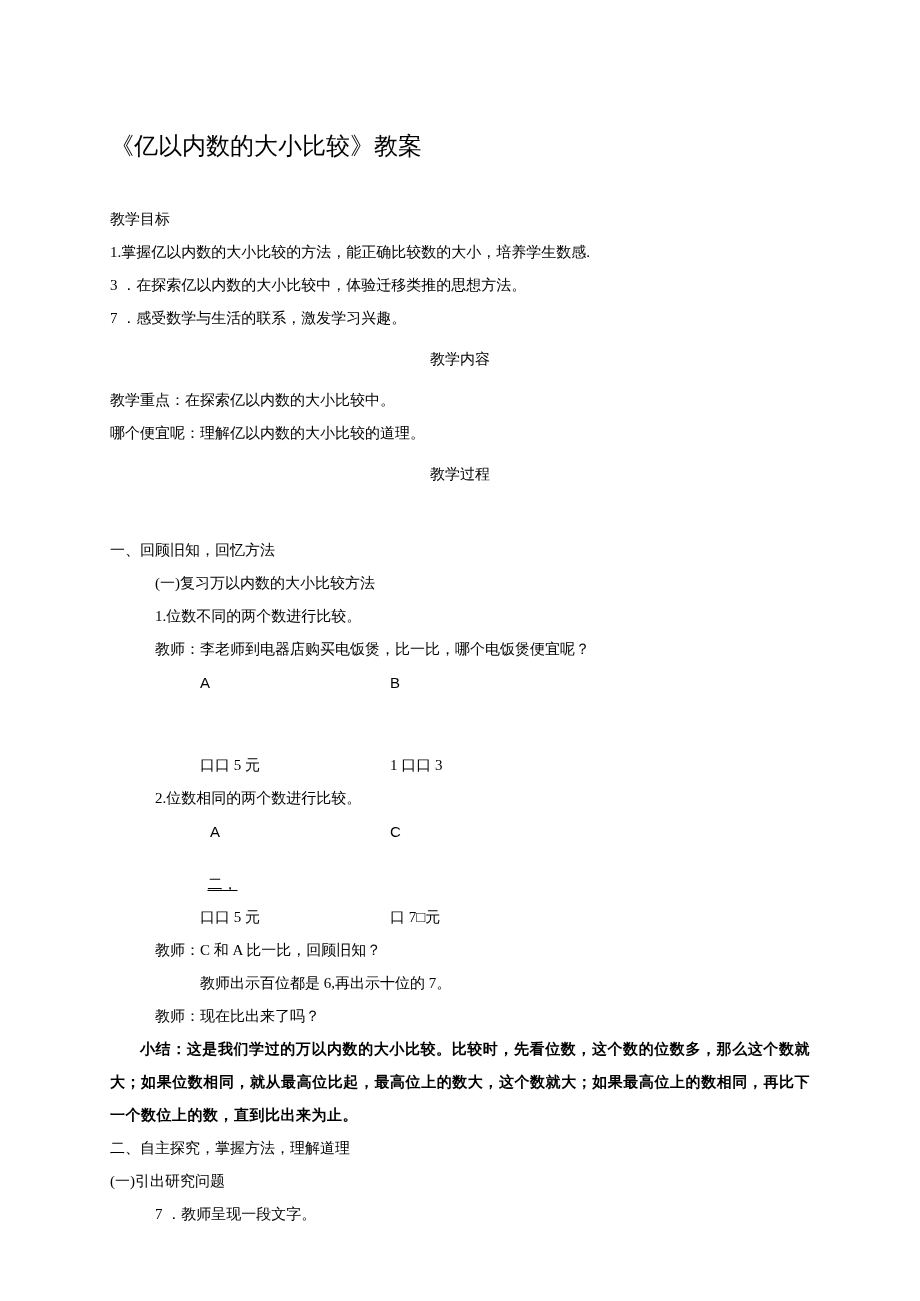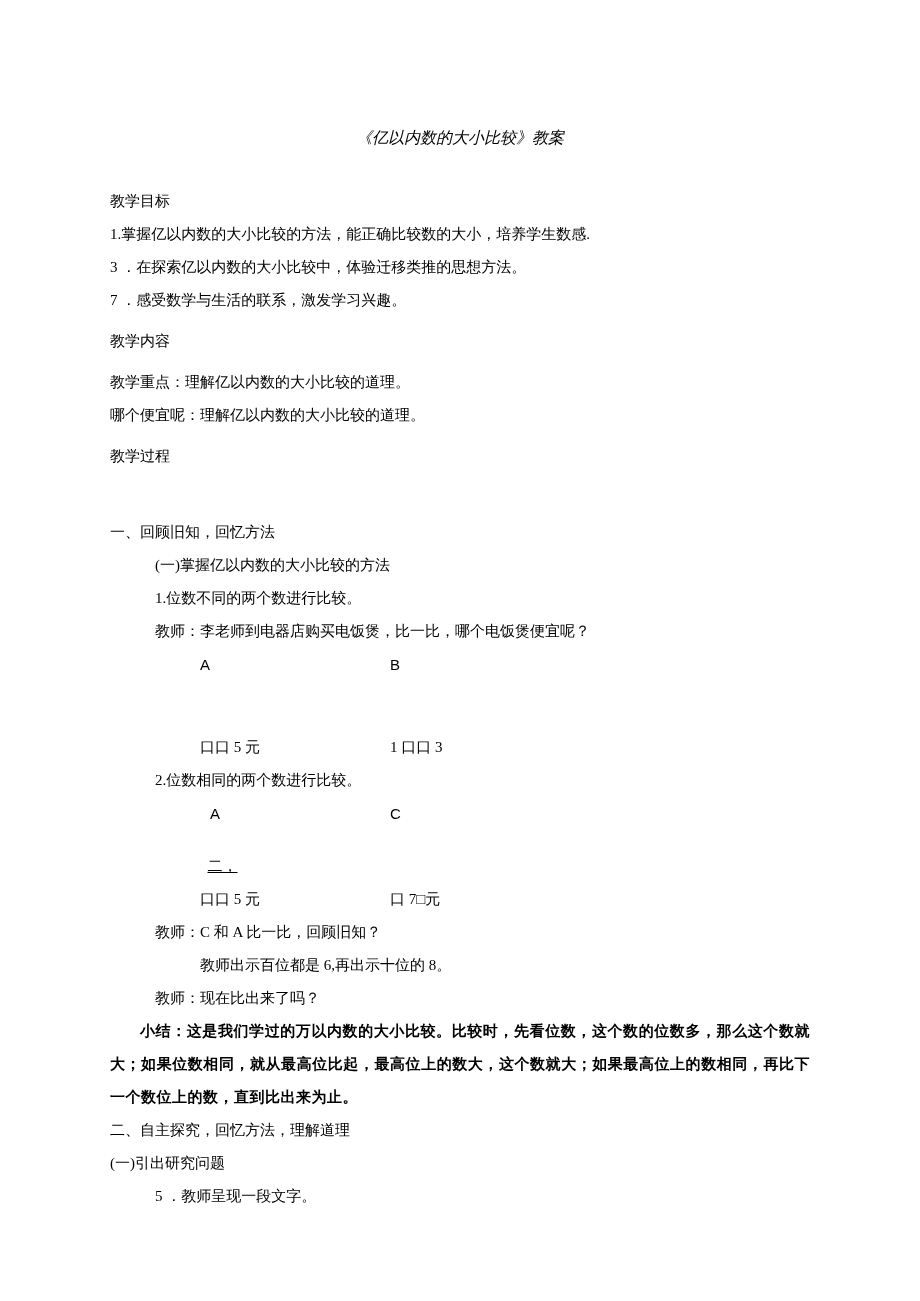--- a/index.html
+++ b/index.html
@@ -6,27 +6,25 @@
     body {
       background: #fff;
       font-family: "SimSun", "宋体", serif;
       font-size: 15px;
       color: #000;
       line-height: 2.2;
       padding: 120px 110px 60px 110px;
       width: 920px;
     }
     .title {
-      text-align: center;
-      font-size: 16px;
+      font-size: 24px;
       margin-bottom: 30px;
-      font-style: italic;
     }
     .centered-heading {
-      text-align: left;
+      text-align: center;
       font-size: 15px;
       margin: 8px 0;
     }
     .left-line { margin: 0; }
     .indent-2 { text-indent: 3em; }
     .item-row {
       display: flex;
       padding-left: 6em;
       gap: 110px;
     }
@@ -56,29 +54,29 @@
 
 <div class="title">《亿以内数的大小比较》教案</div>
 
 <div class="left-line">教学目标</div>
 <div class="left-line">1.掌握亿以内数的大小比较的方法，能正确比较数的大小，培养学生数感.</div>
 <div class="left-line">3 ．在探索亿以内数的大小比较中，体验迁移类推的思想方法。</div>
 <div class="left-line">7 ．感受数学与生活的联系，激发学习兴趣。</div>
 
 <div class="centered-heading">教学内容</div>
 
-<div class="left-line">教学重点：理解亿以内数的大小比较的道理。</div>
+<div class="left-line">教学重点：在探索亿以内数的大小比较中。</div>
 <div class="left-line">哪个便宜呢：理解亿以内数的大小比较的道理。</div>
 
 <div class="centered-heading">教学过程</div>
 
 <div class="spacer-lg"></div>
 
 <div class="left-line">一、回顾旧知，回忆方法</div>
-<div class="indent-2">(一)掌握亿以内数的大小比较的方法</div>
+<div class="indent-2">(一)复习万以内数的大小比较方法</div>
 <div class="indent-2">1.位数不同的两个数进行比较。</div>
 <div class="indent-2">教师：李老师到电器店购买电饭煲，比一比，哪个电饭煲便宜呢？</div>
 
 <div class="item-row">
   <div class="item-col item-label">A</div>
   <div class="item-col item-label">B</div>
 </div>
 
 <div class="spacer-sm"></div>
 
@@ -97,19 +95,19 @@
 <div class="spacer-md"></div>
 
 <div class="underline-two"><span>二，</span></div>
 
 <div class="item-row">
   <div class="item-col">口口 5 元</div>
   <div class="item-col">口 7□元</div>
 </div>
 
 <div class="indent-2">教师：C 和 A 比一比，回顾旧知？</div>
-<div style="text-indent:6em">教师出示百位都是 6,再出示十位的 8。</div>
+<div style="text-indent:6em">教师出示百位都是 6,再出示十位的 7。</div>
 <div class="indent-2">教师：现在比出来了吗？</div>
 <div class="body-para">小结：这是我们学过的万以内数的大小比较。比较时，先看位数，这个数的位数多，那么这个数就大；如果位数相同，就从最高位比起，最高位上的数大，这个数就大；如果最高位上的数相同，再比下一个数位上的数，直到比出来为止。</div>
 
-<div class="left-line">二、自主探究，回忆方法，理解道理</div>
+<div class="left-line">二、自主探究，掌握方法，理解道理</div>
 <div class="left-line">(一)引出研究问题</div>
-<div class="indent-2">5 ．教师呈现一段文字。</div>
+<div class="indent-2">7 ．教师呈现一段文字。</div>
 
 </body></html>

